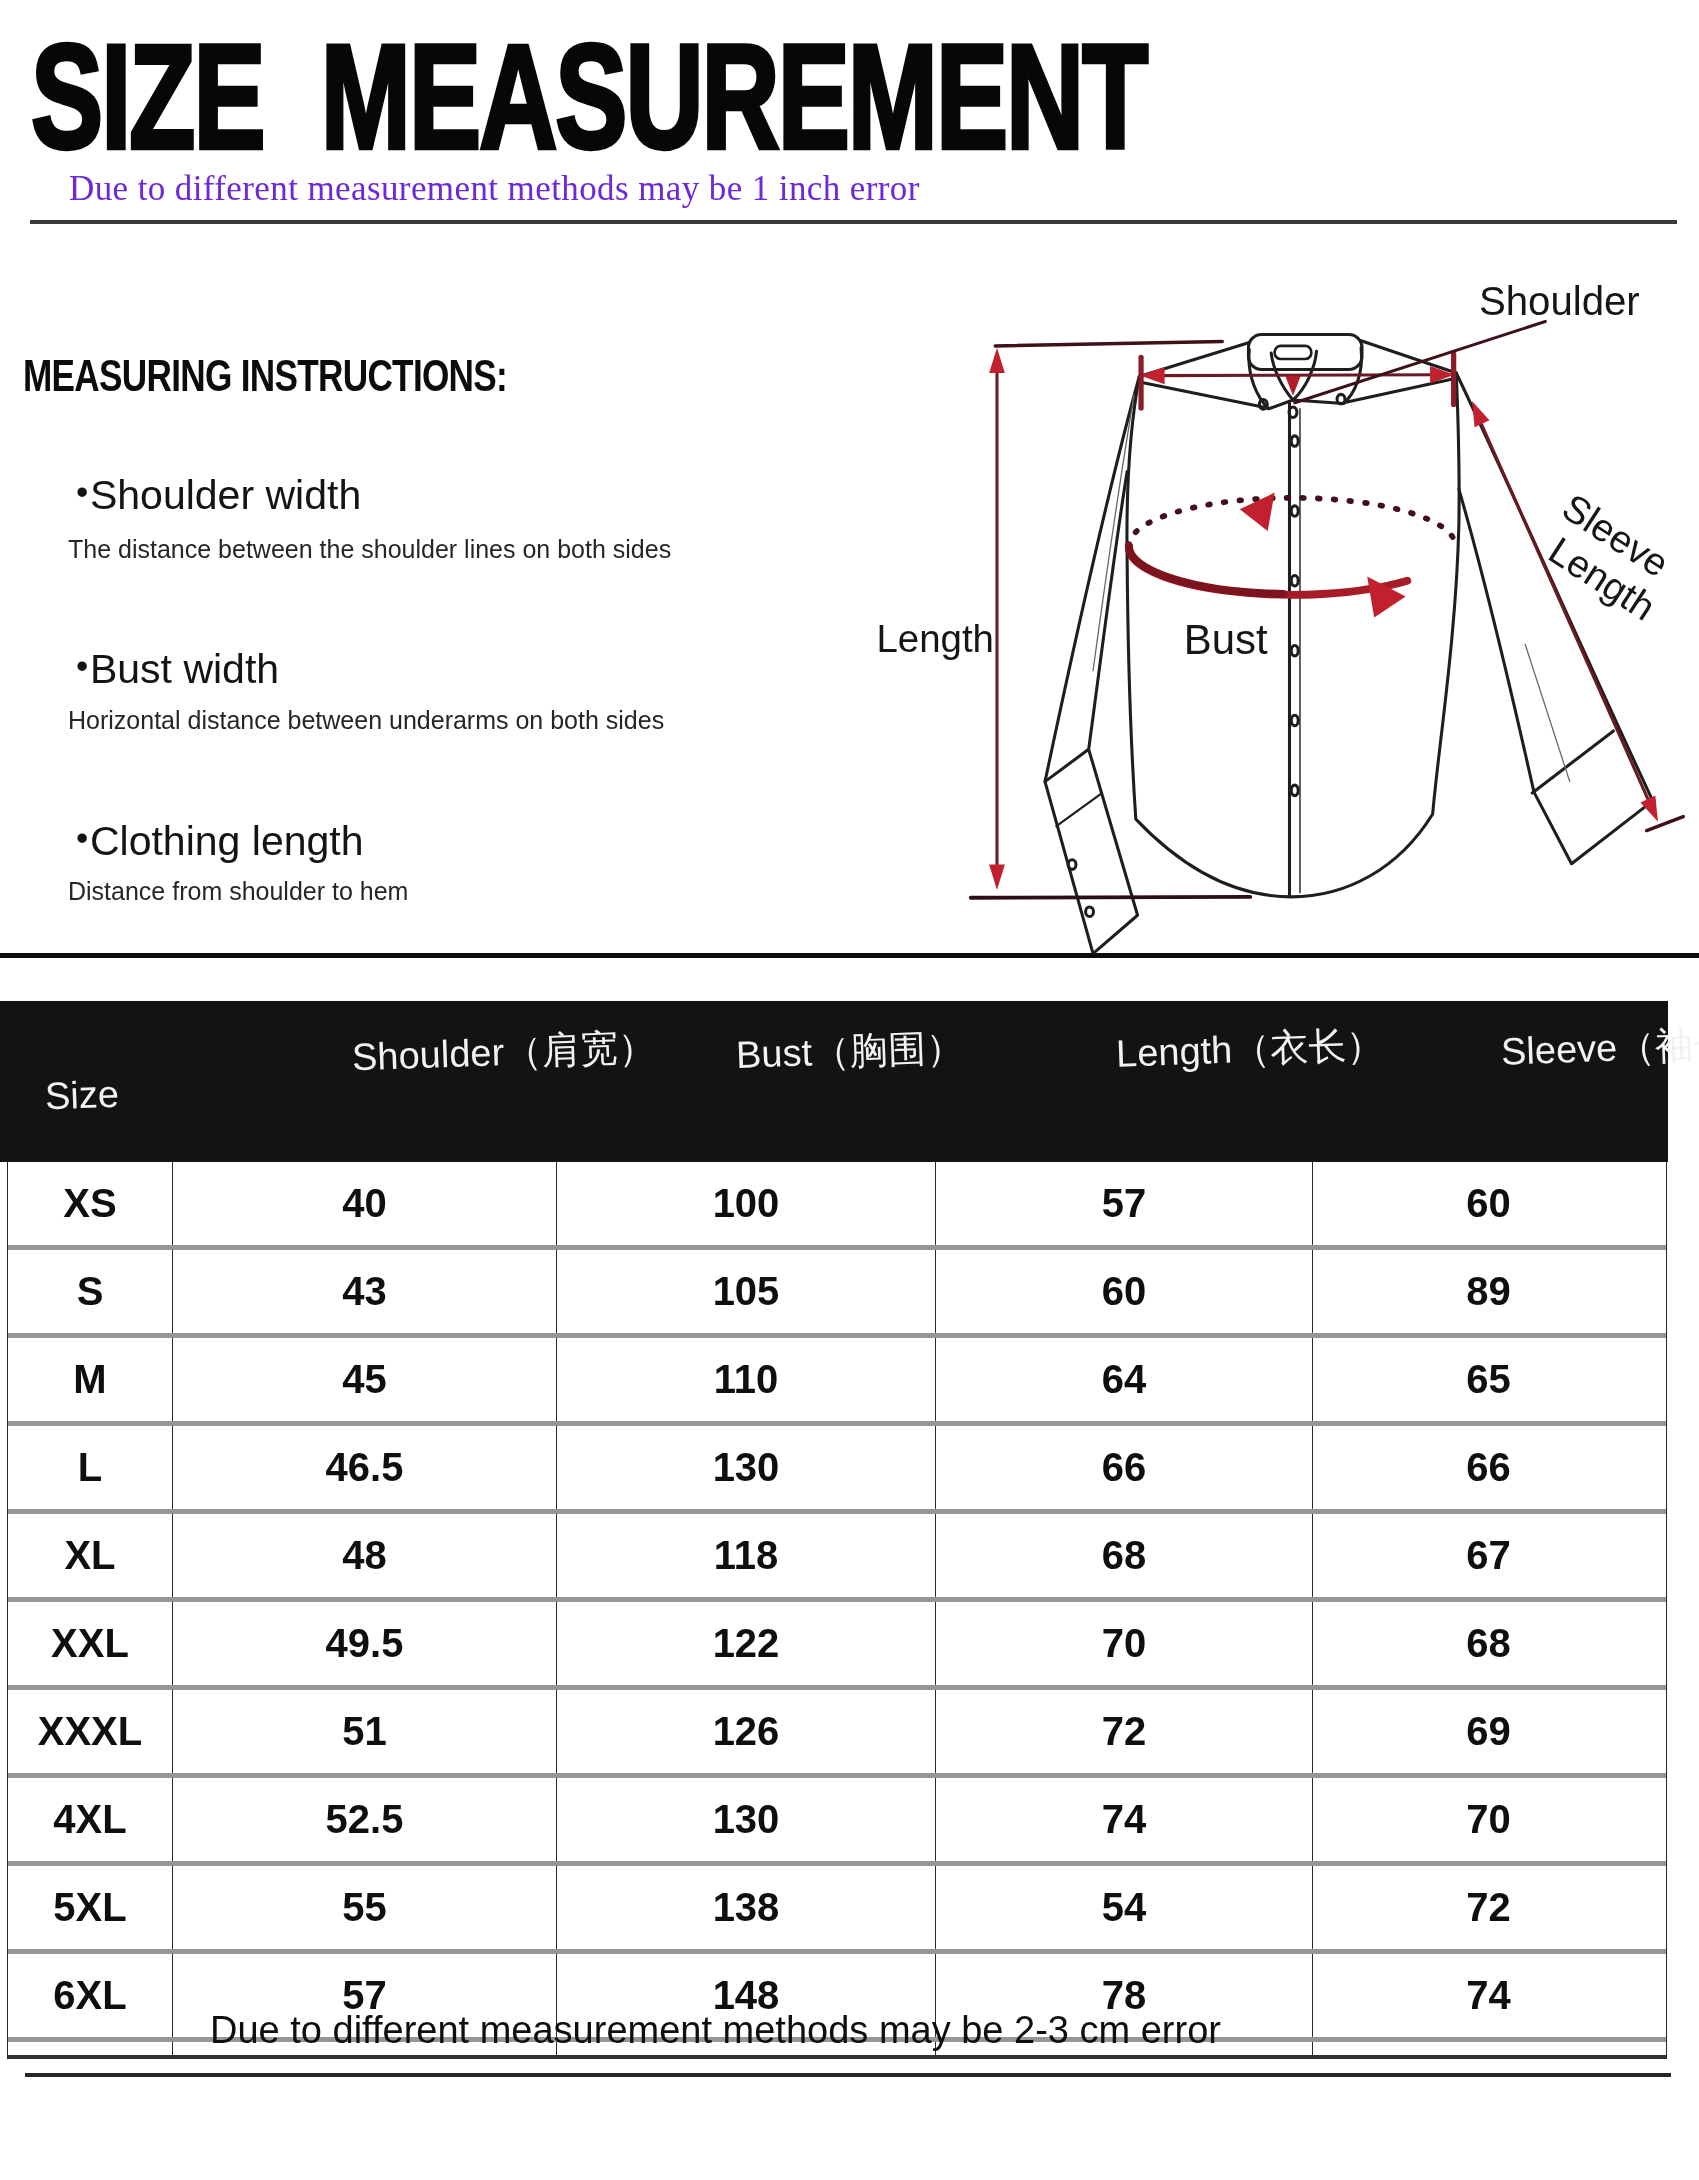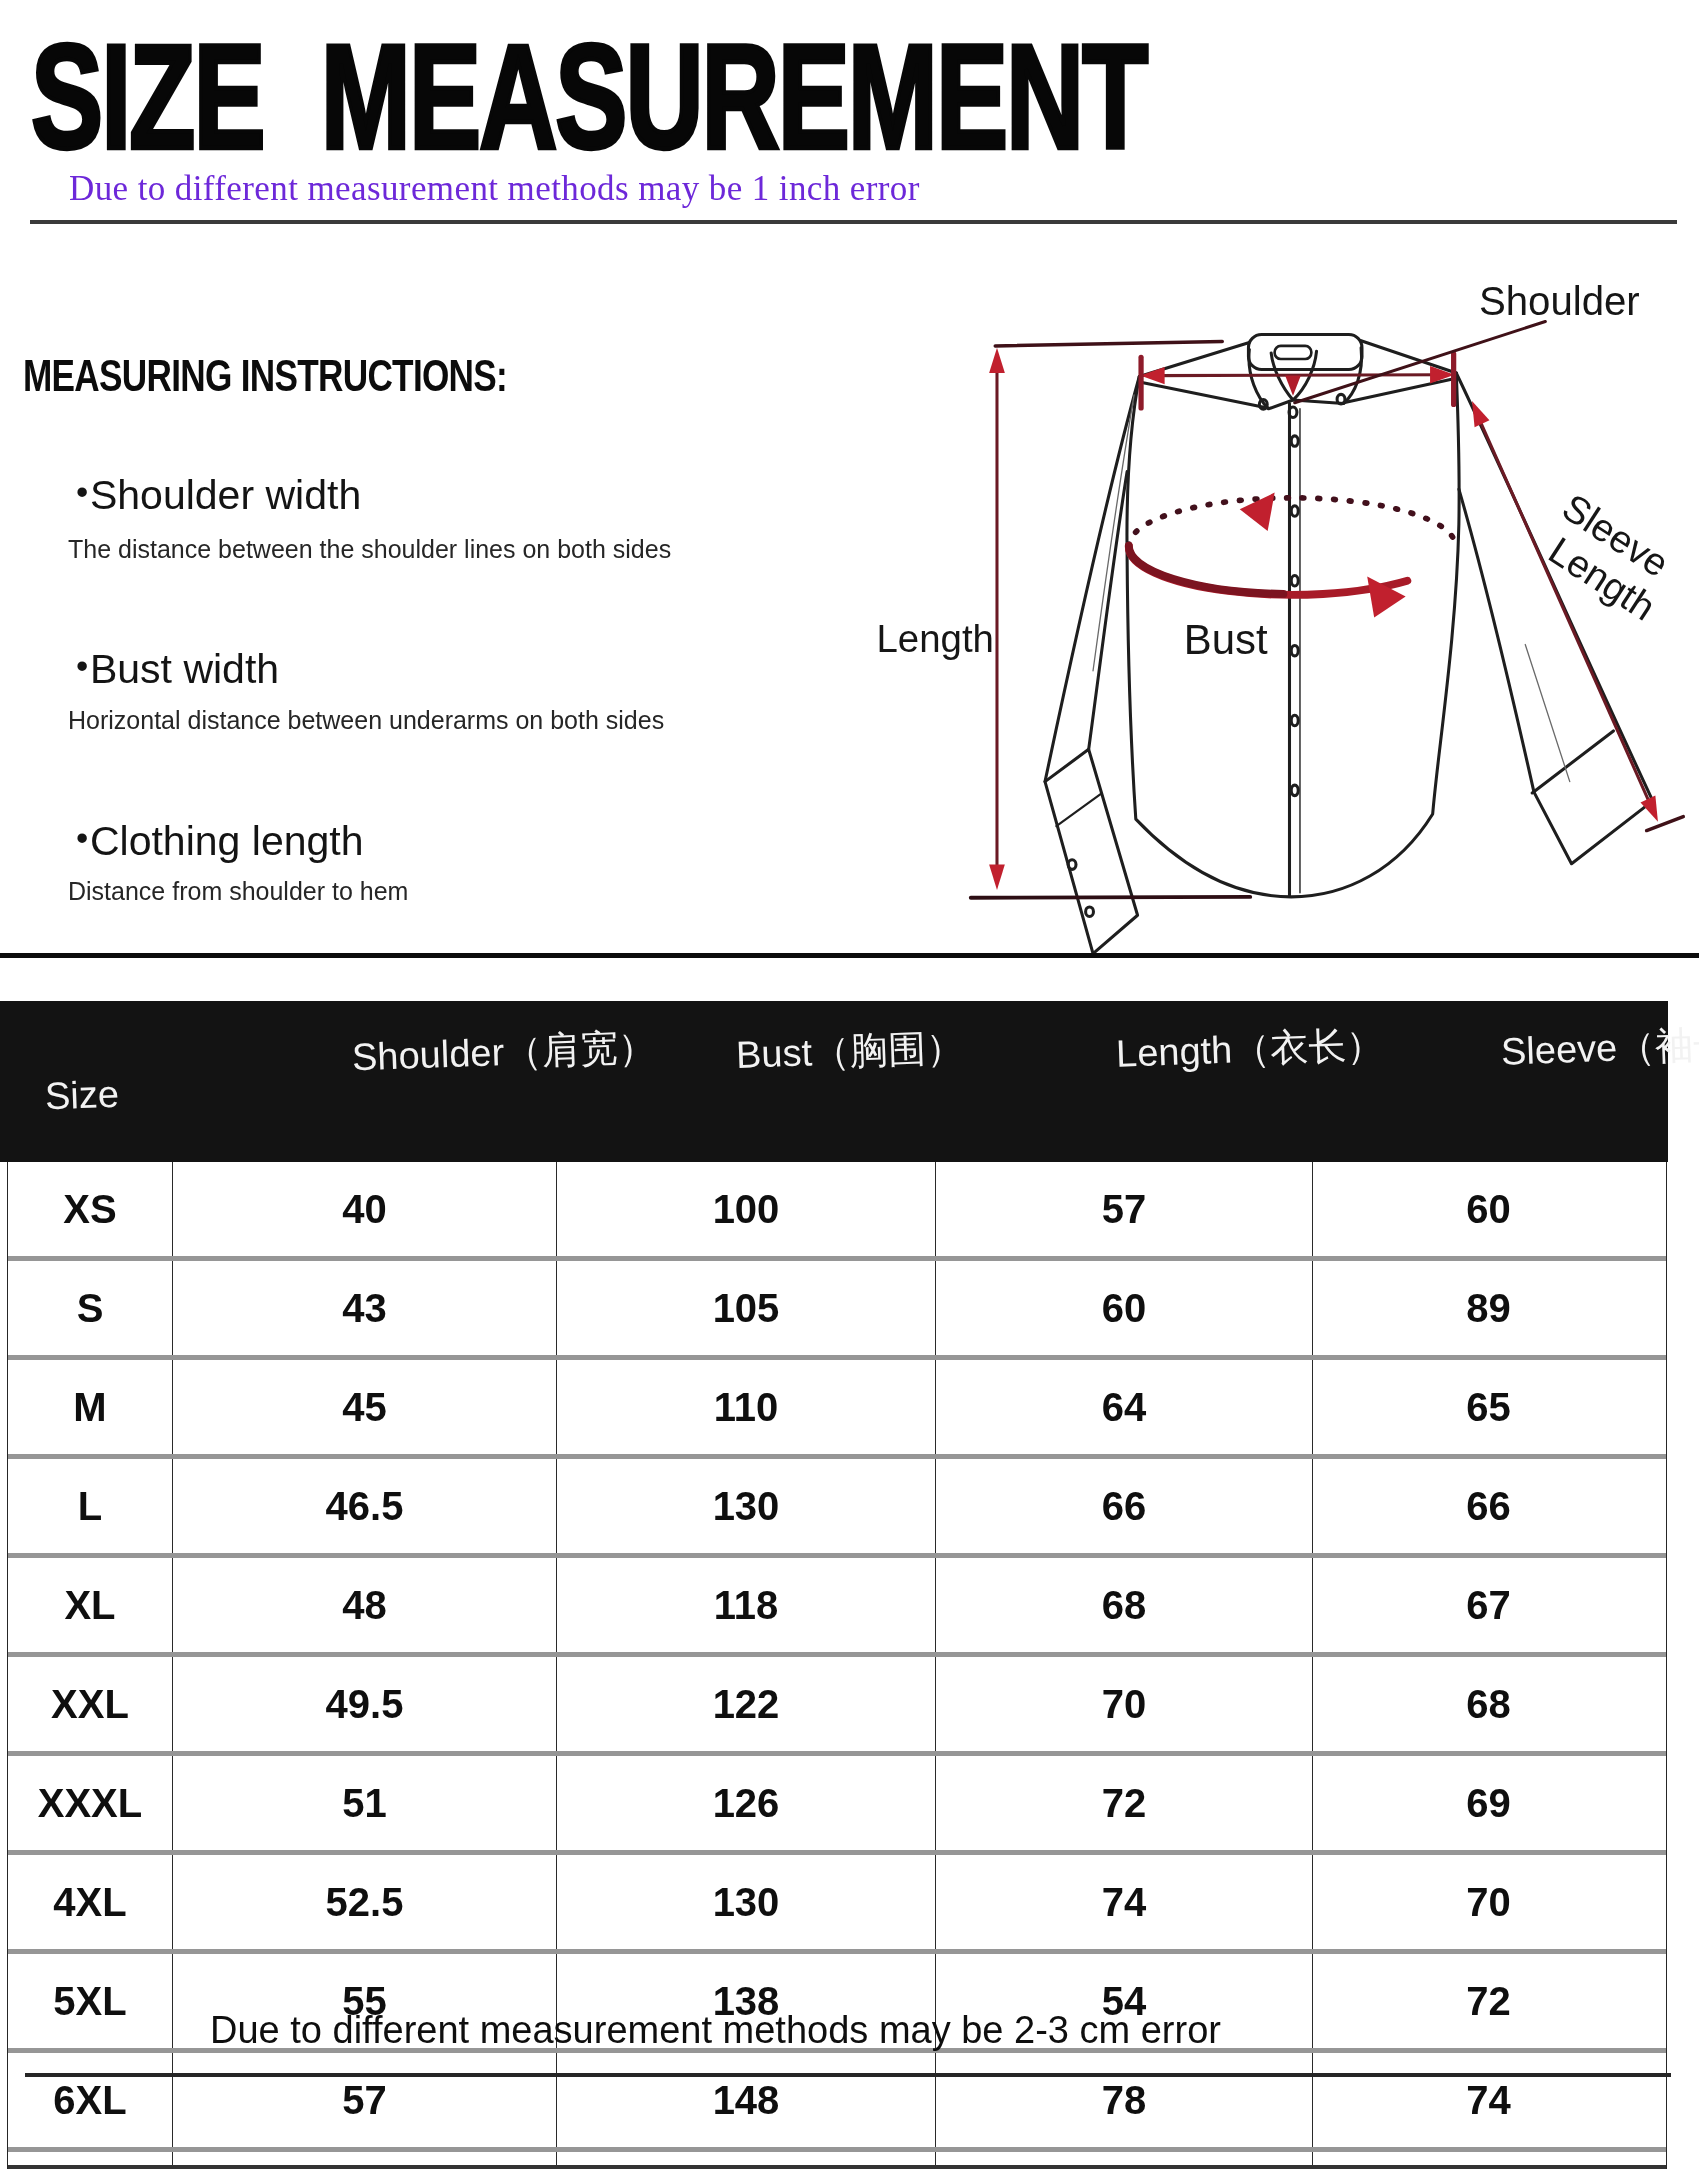--- a/index.html
+++ b/index.html
@@ -36,21 +36,21 @@
   .thead .hlabel{position:absolute;color:#f2f2f2;font-size:38px;white-space:nowrap;transform:rotate(-2deg);}
   .h-size{left:45px;top:73px;}
   .h-center{transform:translateX(-50%) rotate(-2deg);}
   .h-shoulder{left:352px;top:26px;}
   .h-bust{left:736px;top:24.5px;}
   .h-length{left:1116px;top:23px;}
   .h-sleeve{left:1501px;top:21px;}
 
   .tbody{position:absolute;left:7px;top:1162px;width:1660px;
          border-left:1.7px solid #262626;border-right:1.7px solid #262626;box-sizing:border-box;}
-  .trow{display:grid;grid-template-columns:165px 384px 379px 377px 351px;height:99px;
+  .trow{display:grid;grid-template-columns:165px 384px 379px 377px 351px;height:88px;
         border-bottom:5.2px solid #969696;box-sizing:border-box;}
   .td{display:flex;align-items:center;justify-content:center;font-size:40px;font-weight:700;
       color:#0f0f0f;border-right:1.7px solid #2a2a2a;box-sizing:border-box;}
   .td:last-child{border-right:none;}
   .trow-empty{display:grid;grid-template-columns:165px 384px 379px 377px 351px;height:16.6px;
         border-bottom:4.4px solid #333333;box-sizing:border-box;}
   .trow-empty .td{font-size:0;}
 
   
   .footer-note{position:absolute;left:210px;top:2009px;width:908px;text-align:center;

